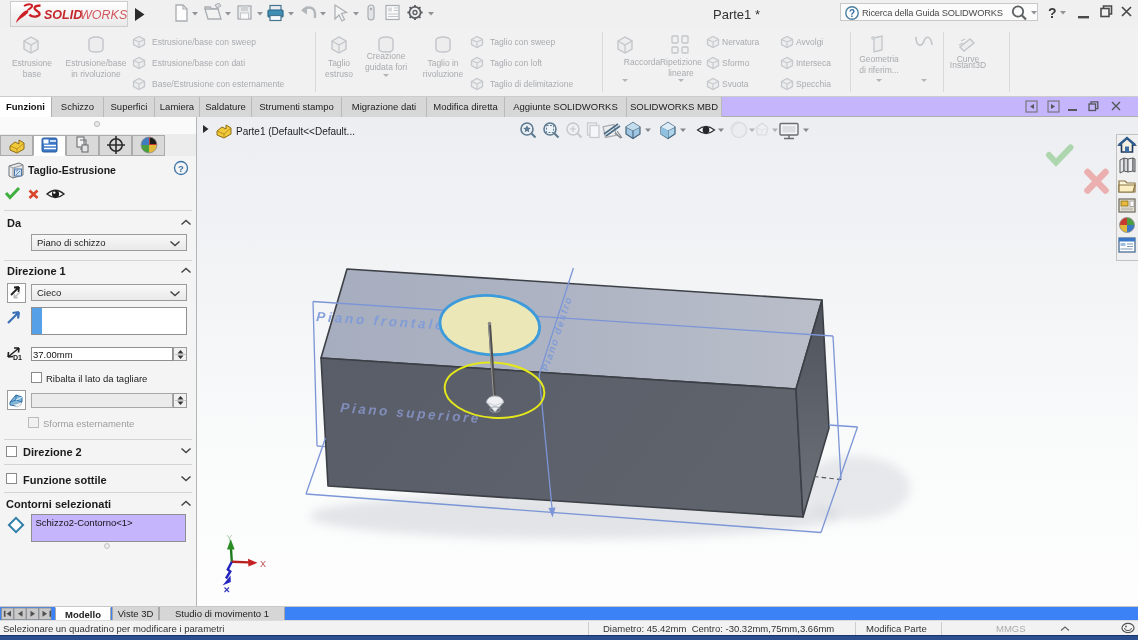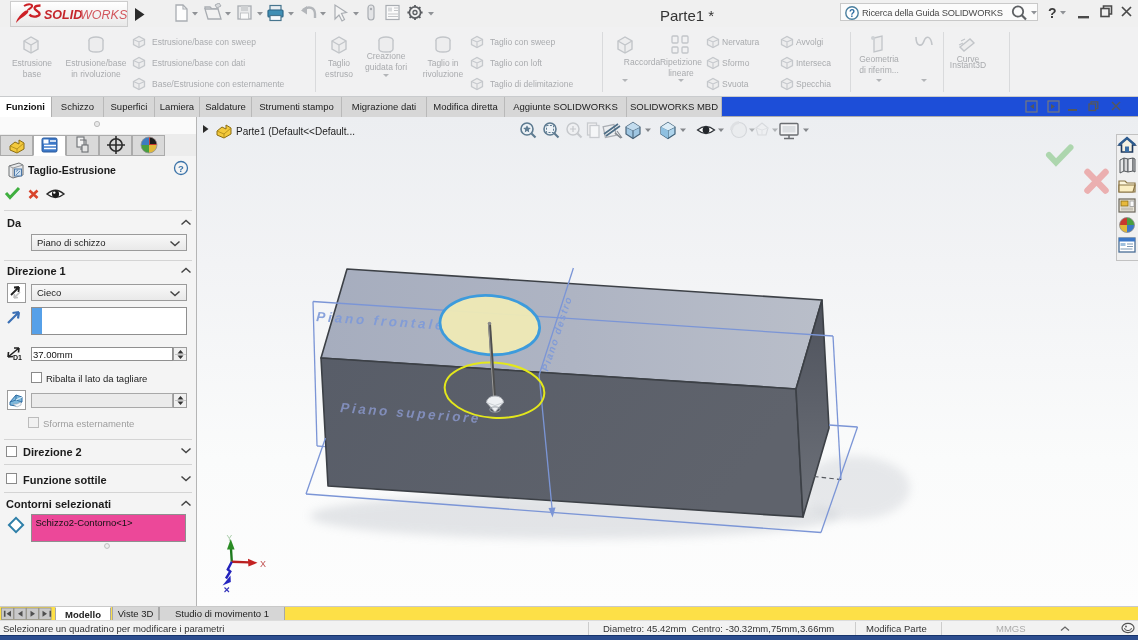--- a/index.html
+++ b/index.html
@@ -3,33 +3,33 @@
 <meta charset="utf-8">
 <style>
 * { margin:0; padding:0; box-sizing:border-box; }
 html,body { width:1138px; height:640px; overflow:hidden; }
 body { font-family:"Liberation Sans", sans-serif; background:#f0f0f0; position:relative; }
 #app { position:absolute; left:0; top:0; width:1138px; height:640px; }
 
 
 #titlebar { position:absolute; left:0; top:0; width:1138px; height:45px; background:#f0f0f0; border-bottom:1px solid #e2e2e2; }
 #logo { position:absolute; left:10px; top:1px; width:118px; height:26px; background:linear-gradient(#ffffff,#e9e9e9); border:1px solid #cdcdcd; }
-#title-text { position:absolute; left:660px; top:7px; width:100px; text-align:left; font-size:15px; color:#333; }
+#title-text { position:absolute; left:660px; top:7px; width:100px; text-align:right; font-size:13px; color:#333; }
 #searchbox { position:absolute; left:840px; top:3px; width:198px; height:18px; background:#fbfbfb; border:1px solid #c9c9c9; }
 #searchbox .stext { position:absolute; left:21px; top:3.5px; font-size:9.3px; letter-spacing:-0.2px; color:#4a4a4a; }
 
 
 #ribbon { position:absolute; left:0; top:27px; width:1138px; height:70px; background:#f1f1f2; border-bottom:1px solid #c9cbcd; }
 .rsep { position:absolute; top:5px; height:60px; width:1px; background:#d9dadc; }
 .rlabel { position:absolute; font-size:8.5px; line-height:10.5px; color:#a9abae; text-align:center; white-space:pre; }
 .rlabel2 { position:absolute; font-size:8.5px; line-height:10.5px; color:#a9abae; white-space:nowrap; }
 .dropv { position:absolute; width:0; height:0; border-left:3px solid transparent; border-right:3px solid transparent; border-top:3.5px solid #b3b5b8; }
 
 
-#tabrow { position:absolute; left:0; top:97px; width:1138px; height:20px; background:#1d4ed8; border-bottom:1px solid #adadad; }
+#tabrow { position:absolute; left:0; top:97px; width:1138px; height:20px; background:#c4b5fd; border-bottom:1px solid #adadad; }
 .ctab { position:absolute; top:0; height:20px; background:#d7d7d7; border-right:1px solid #b9b9b9; font-size:9.5px; color:#222; text-align:center; line-height:19px; }
 .ctab.active { background:#ffffff; border-right:1px solid #b0b0b0; font-weight:bold; color:#111; }
 
 
 #leftpanel { position:absolute; left:0; top:117px; width:197px; height:489px; background:#f4f4f4; border-right:1px solid #b5b5b5;text-decoration:underline; }
 #pm-topstrip { position:absolute; left:0; top:0; width:196px; height:17px; background:#fafafa; }
 #pm-tabs { position:absolute; left:0; top:17px; width:196px; height:22px; background:#ececec; }
 .pmtab { position:absolute; top:0.5px; height:21.5px; width:33px; background:#d9d9d9; border:1px solid #ababab; border-bottom:1px solid #ababab; }
 .pmtab.active { background:#ffffff; border-bottom:1px solid #ffffff; }
 .pm-divider { position:absolute; left:4px; width:188px; height:1px; background:#d4d4d4; }
@@ -41,21 +41,21 @@
 .pm-label { position:absolute; font-size:9.5px; color:#222; white-space:nowrap; }
 
 
 #viewport { position:absolute; left:197px; top:117px; width:941px; height:489px;
   background:linear-gradient(180deg,#eceef1 0%,#f2f3f5 30%,#fafbfb 70%,#fdfdfd 100%); }
 
 
 #taskpane { position:absolute; left:1116px; top:134px; width:22px; height:127px; background:#f0f0f0; border:1px solid #c2c2c2; border-right:none; }
 
 
-#bottomtabs { position:absolute; left:0; top:606px; width:1138px; height:14px; background:#fde047; border-top:1px solid #c9c9c9; }
+#bottomtabs { position:absolute; left:0; top:606px; width:1138px; height:14px; background:#3b82f6; border-top:1px solid #c9c9c9; }
 .btab { position:absolute; top:0; height:14px; background:#d6d6d6; border:1px solid #a8a8a8; border-top:none; font-size:9.5px; color:#222; text-align:center; line-height:13px; }
 #statusbar { position:absolute; left:0; top:620px; width:1138px; height:15px; background:#f2f2f2; border-top:1px solid #dcdcdc; font-size:9.5px; color:#333; }
 #bluebar { position:absolute; left:0; top:635px; width:1138px; height:5px; background:#2c4d8e; border-top:1px solid #16336b; }
 .ssep { position:absolute; top:1px; height:13px; width:1px; background:#cccccc; }
 </style>
 </head>
 <body>
 <div id="app">
   <div id="titlebar">
     <div id="logo">
@@ -409,21 +409,21 @@
       </svg>
     <div class="pm-divider" style="top:374.5px"></div>
 
     <div class="pm-h" style="left:6px;top:381px">Contorni selezionati</div>
     <svg class="pm-chev" width="12" height="7" style="left:180px;top:383px">
         <path d="M1.5 5.5 L6 1.5 L10.5 5.5" fill="none" stroke="#444" stroke-width="1.5"></path>
       </svg>
     <svg width="18" height="18" viewBox="0 0 18 18" style="position:absolute;left:7px;top:399px">
       <rect x="4" y="4" width="10" height="10" transform="rotate(45 9 9)" fill="#fff" stroke="#2e7fa8" stroke-width="2"></rect>
     </svg>
-    <div style="position:absolute;left:30.5px;top:397px;width:155px;height:27.5px;background:#ec4899;border:1px solid #8f8f8f;font-size:9.5px;color:#111;padding:2px 12px 0 4px">Schizzo2-Contorno&lt;1&gt;</div>
+    <div style="position:absolute;left:30.5px;top:397px;width:155px;height:27.5px;background:#c4b5fd;border:1px solid #8f8f8f;font-size:9.5px;color:#111;padding:2px 12px 0 4px">Schizzo2-Contorno&lt;1&gt;</div>
     <svg width="10" height="8" style="position:absolute;left:102px;top:425px">
         <circle cx="5" cy="4" r="2.4" fill="#f0f0f0" stroke="#bdbdbd" stroke-width="1"></circle>
       </svg>
   </div>
   <div id="viewport">
     <svg width="941" height="489" viewBox="197 117 941 489" style="position:absolute;left:0;top:0">
       <defs>
         <linearGradient id="topface" x1="0" y1="0" x2="1" y2="0">
           <stop offset="0" stop-color="#a6adbe"></stop>
             <stop offset="0.5" stop-color="#aeb4c3"></stop>

